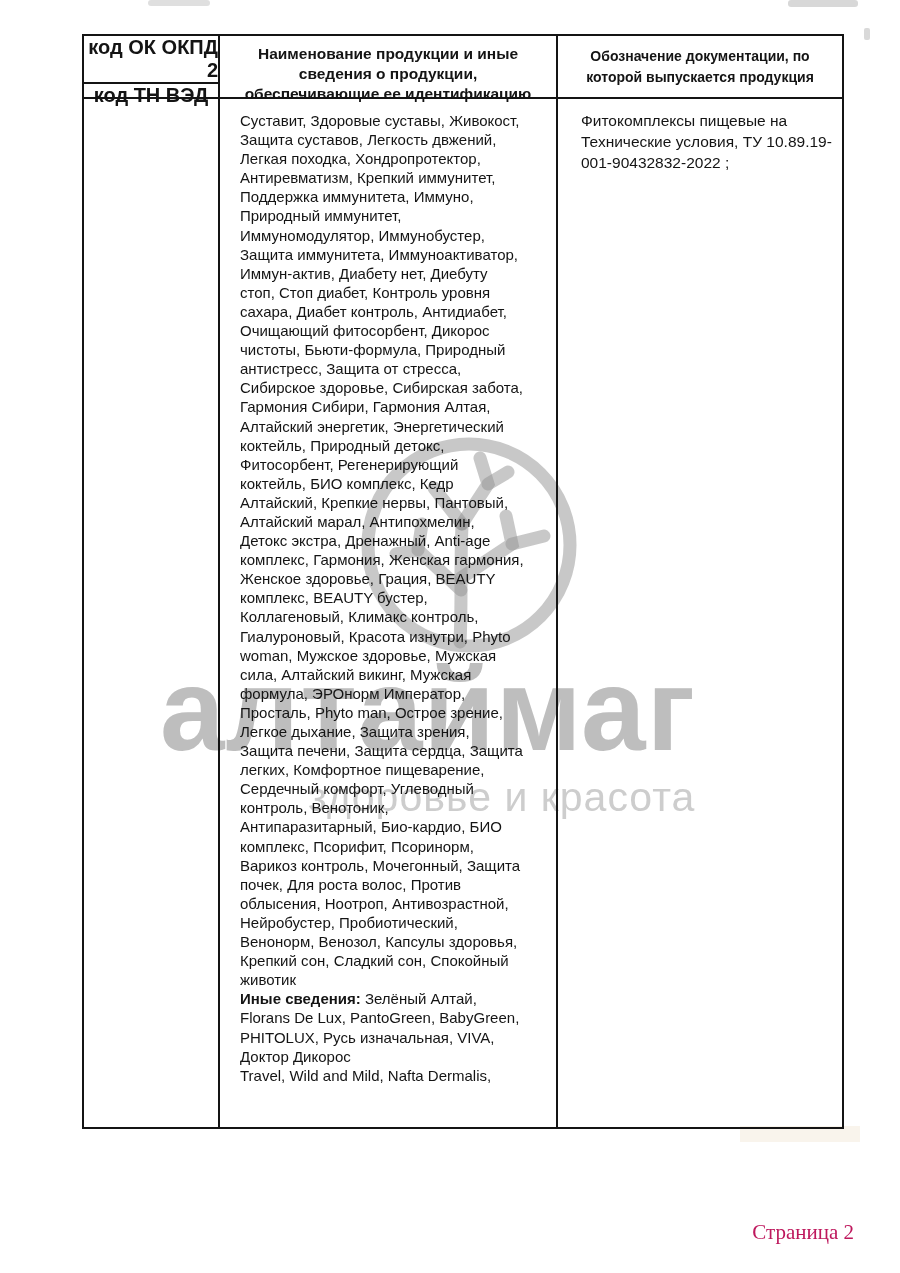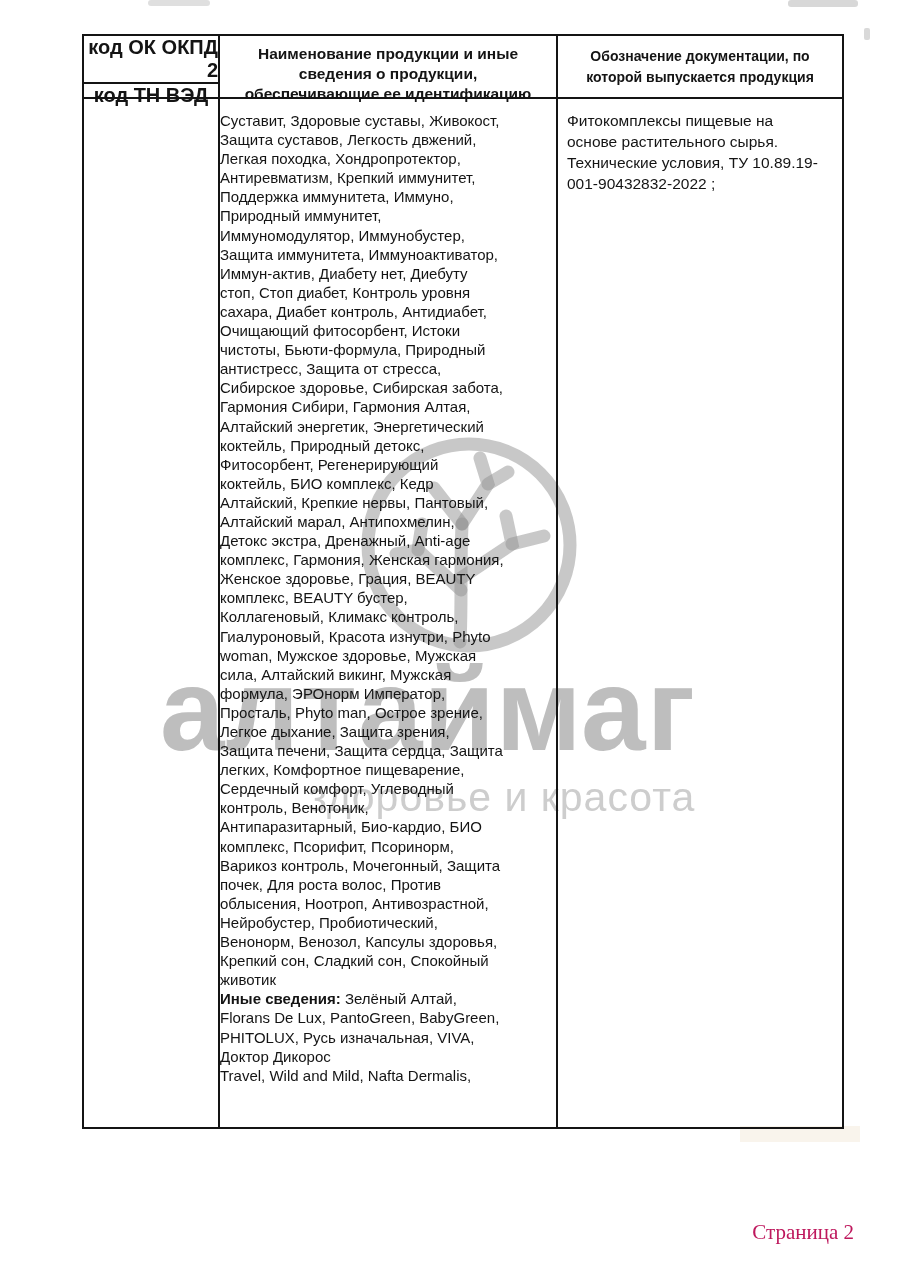--- a/index.html
+++ b/index.html
@@ -28,23 +28,23 @@
   .h-border{border-bottom:2px solid #141414;}
   .hdr-code{display:flex;flex-direction:column;height:63px;}
   .hdr-code-half{flex:1;display:flex;align-items:center;justify-content:center;
                  font-size:20px;font-weight:bold;text-align:right;}
   .hdr-code-half.top{border-bottom:2px solid #141414;}
   .hdr-name{height:63px;font-size:15.5px;line-height:20px;padding-top:14px;
             display:flex;flex-direction:column;justify-content:center;}
   .hdr-doc{height:63px;font-size:14px;line-height:21px;display:flex;flex-direction:column;
            justify-content:center;}
   .body-code{height:1028px;}
-  .body-products{height:1028px;padding:12px 4px 0 0;font-size:15px;line-height:19.1px;}
+  .body-products{height:1028px;padding:12px 4px 0 20px;font-size:15px;line-height:19.1px;}
   .body-products div{white-space:nowrap;}
-  .body-doc{height:1028px;padding:11px 6px 0 9px;font-size:15.5px;line-height:21px;}
+  .body-doc{height:1028px;padding:11px 6px 0 23px;font-size:15.5px;line-height:21px;}
   .body-doc div{white-space:nowrap;}
   
   .footer{position:absolute;right:46px;top:1220px;z-index:1;
           font-family:"Liberation Serif",serif;font-size:21px;color:#be185d;}
 </style>
 </head>
 <body>
 
 <div class="page">
 
@@ -94,21 +94,21 @@
           <div>Защита суставов, Легкость двжений,</div>
           <div>Легкая походка, Хондропротектор,</div>
           <div>Антиревматизм, Крепкий иммунитет,</div>
           <div>Поддержка иммунитета, Иммуно,</div>
           <div>Природный иммунитет,</div>
           <div>Иммуномодулятор, Иммунобустер,</div>
           <div>Защита иммунитета, Иммуноактиватор,</div>
           <div>Иммун-актив, Диабету нет, Диебуту</div>
           <div>стоп, Стоп диабет, Контроль уровня</div>
           <div>сахара, Диабет контроль, Антидиабет,</div>
-          <div>Очищающий фитосорбент, Истоки</div>
+          <div>Очищающий фитосорбент, Дикорос</div>
           <div>чистоты, Бьюти-формула, Природный</div>
           <div>антистресс, Защита от стресса,</div>
           <div>Сибирское здоровье, Сибирская забота,</div>
           <div>Гармония Сибири, Гармония Алтая,</div>
           <div>Алтайский энергетик, Энергетический</div>
           <div>коктейль, Природный детокс,</div>
           <div>Фитосорбент, Регенерирующий</div>
           <div>коктейль, БИО комплекс, Кедр</div>
           <div>Алтайский, Крепкие нервы, Пантовый,</div>
           <div>Алтайский марал, Антипохмелин,</div>
@@ -140,21 +140,20 @@
       <div><b>Иные сведения:</b> <span>Зелёный Алтай,</span></div>
       <div>
           <div>Florans De Lux, PantoGreen, BabyGreen,</div>
           <div>PHITOLUX, Русь изначальная, VIVA,</div>
           <div>Доктор Дикорос</div>
           <div>Travel, Wild and Mild, Nafta Dermalis,</div>
         </div>
     </div>
     <div class="cell body-doc">
         <div>Фитокомплексы пищевые на</div>
-        <div>основе растительного сырья.</div>
         <div>Технические условия, ТУ 10.89.19-</div>
         <div>001-90432832-2022 ;</div>
       </div>
 
   </div>
 
   <div class="footer">Страница 2</div>
 
 </div>
 

